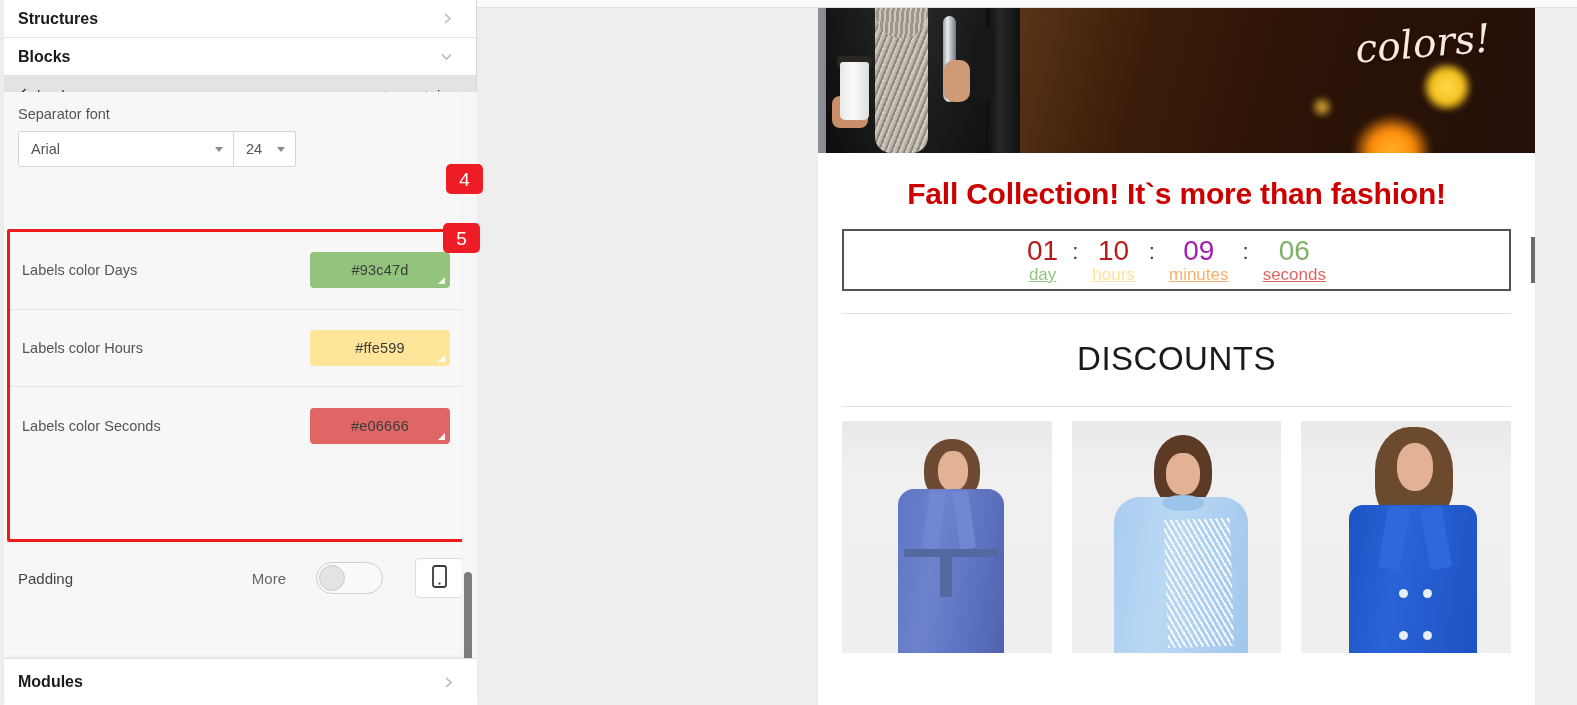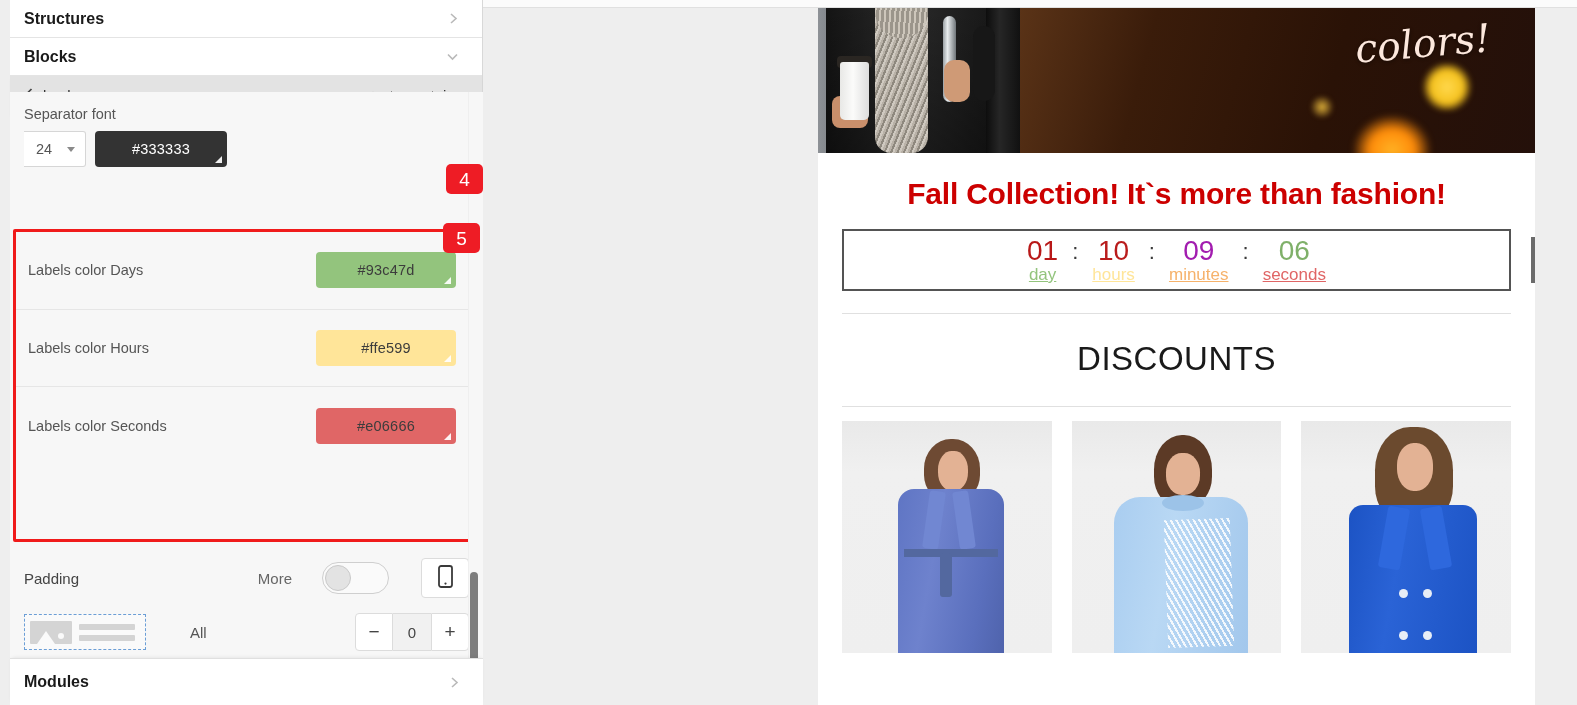--- a/index.html
+++ b/index.html
@@ -13,21 +13,21 @@
   #app { position: relative; width: 1577px; height: 705px; background: #eeeeee; }
 
   
   .top-strip {
     position: absolute; top: 0; left: 473px; right: 0; height: 8px;
     background: #fbfbfb; border-bottom: 1px solid #e0e0e0;
   }
 
   
   .sidebar {
-    position: absolute; top: 0; left: 10px; width: 473px; height: 705px;
+    position: absolute; top: 0; left: 4px; width: 473px; height: 705px;
     background: #ffffff;
     border-right: 1px solid #d8d8d8;
   }
 
   .accordion-head {
     height: 38px; display: flex; align-items: center; justify-content: space-between;
     padding: 0 22px 0 14px;
     font-size: 16px; font-weight: bold; color: #1a1a1a;
     border-bottom: 1px solid #e4e4e4;
     background: #ffffff;
@@ -408,27 +408,27 @@
         </span>
         <span>to container</span>
       </div>
     </div>
 
     <div class="panel-body">
 
       <div class="field-block">
         <div class="field-label-top">Separator font</div>
         <div class="font-row">
+          <div class="select-box select-font">
+            <span>Arial</span>
+            <span class="caret"></span>
+          </div>
           <div class="select-box select-size">
             <span>24</span>
             <span class="caret"></span>
-          </div>
-          <div class="swatch swatch-dark">
-            <span>#333333</span>
-            <span class="corner"></span>
           </div>
         </div>
       </div>
 
       <div class="hl-group">
 
         <div class="color-row">
           <span class="lbl">Labels color Days</span>
           <div class="swatch swatch-color" style="background:#93c47d;color:#3c3c3c;">
             <span>#93c47d</span>
@@ -464,35 +464,20 @@
           <div class="icon-btn">
             <span>
               <svg width="15" height="23" viewBox="0 0 15 23">
                 <rect x="1" y="1" width="13" height="21" rx="2.2" fill="none" stroke="#3a3a3a" stroke-width="1.8"></rect>
                 <circle cx="7.5" cy="18.6" r="1.1" fill="#3a3a3a"></circle>
               </svg>
             </span>
           </div>
         </div>
 
-        <div class="padding-ctrl-row">
-          <div class="pad-preview">
-            <span class="ph"></span>
-            <span class="lines">
-                <i></i>
-                <i></i>
-              </span>
-          </div>
-          <span class="all-label">All</span>
-          <div class="stepper">
-            <div class="minus">−</div>
-            <div class="val">0</div>
-            <div class="plus">+</div>
-          </div>
-        </div>
       </div>
     </div>
 
     <div class="sb-track">
       <div class="sb-thumb"></div>
     </div>
 
     <div class="modules-head">
       <span>Modules</span>
       <span class="chev">

